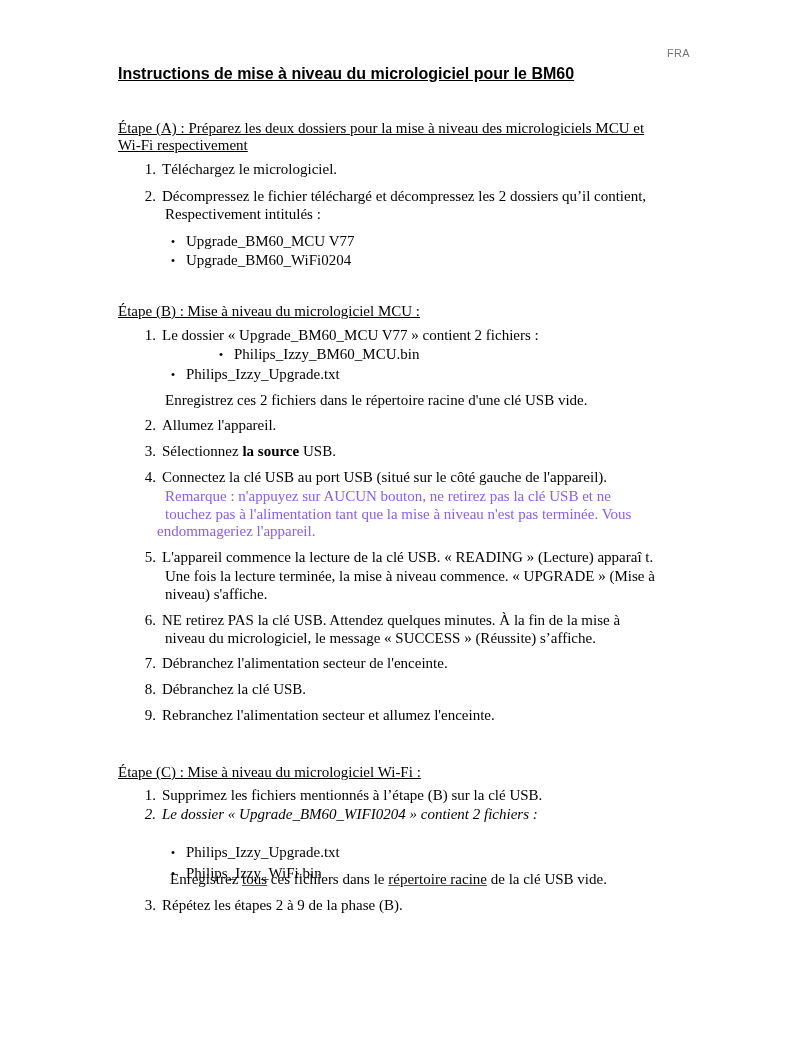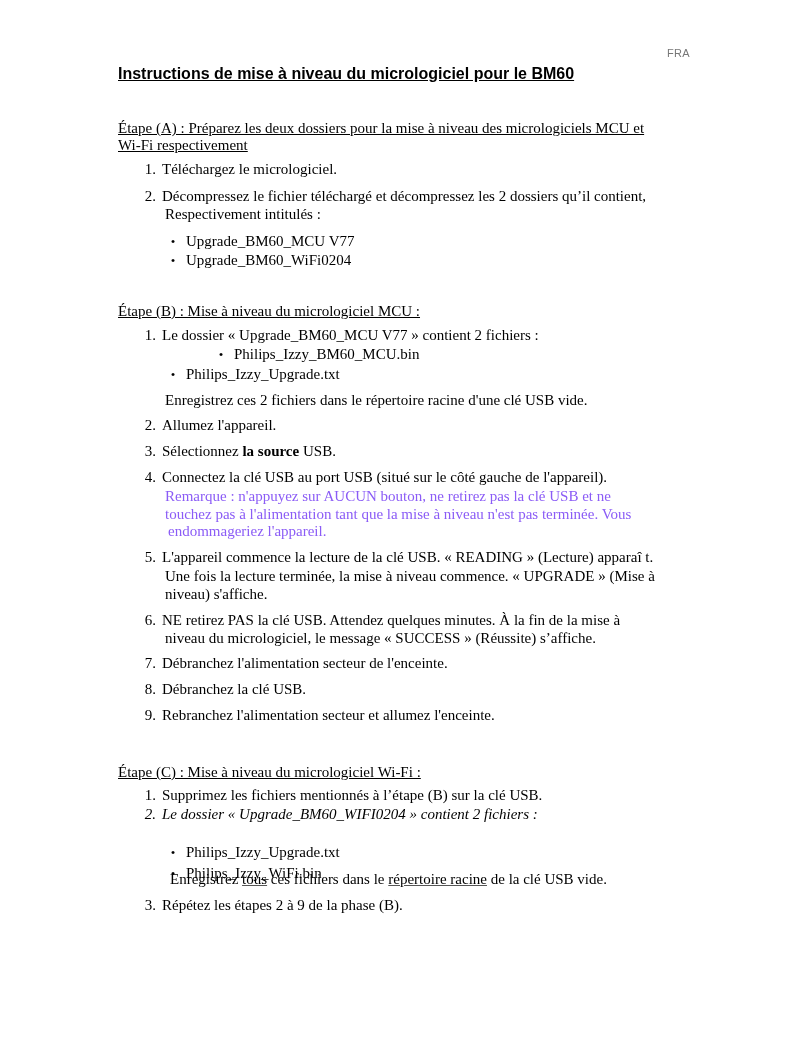--- a/index.html
+++ b/index.html
@@ -61,21 +61,21 @@
     <span class="num">2.</span><span>Allumez l'appareil.</span>
   </div>
   <div class="abs" style="left:134px;top:442px;">
     <span class="num">3.</span><span>Sélectionnez </span><b>la source</b><span> USB.</span>
   </div>
   <div class="abs" style="left:134px;top:468px;">
     <span class="num">4.</span><span>Connectez la clé USB au port USB (situé sur le côté gauche de l'appareil).</span>
   </div>
   <div class="abs red" style="left:165px;top:487px;">Remarque : n'appuyez sur AUCUN bouton, ne retirez pas la clé USB et ne</div>
   <div class="abs red" style="left:165px;top:505px;">touchez pas à l'alimentation tant que la mise à niveau n'est pas terminée. Vous</div>
-  <div class="abs red" style="left:168px;top:522px;">endommageriez l'appareil.</div>
+  <div class="abs red" style="left:157px;top:522px;">endommageriez l'appareil.</div>
 
   <div class="abs" style="left:134px;top:548px;">
     <span class="num">5.</span><span>L'appareil commence la lecture de la clé USB. « READING » (Lecture) apparaî t.</span>
   </div>
   <div class="abs" style="left:165px;top:567px;">Une fois la lecture terminée, la mise à niveau commence. « UPGRADE » (Mise à</div>
   <div class="abs" style="left:165px;top:585px;">niveau) s'affiche.</div>
 
   <div class="abs" style="left:134px;top:611px;">
     <span class="num">6.</span><span>NE retirez PAS la clé USB. Attendez quelques minutes. À  la fin de la mise à</span>
   </div>

